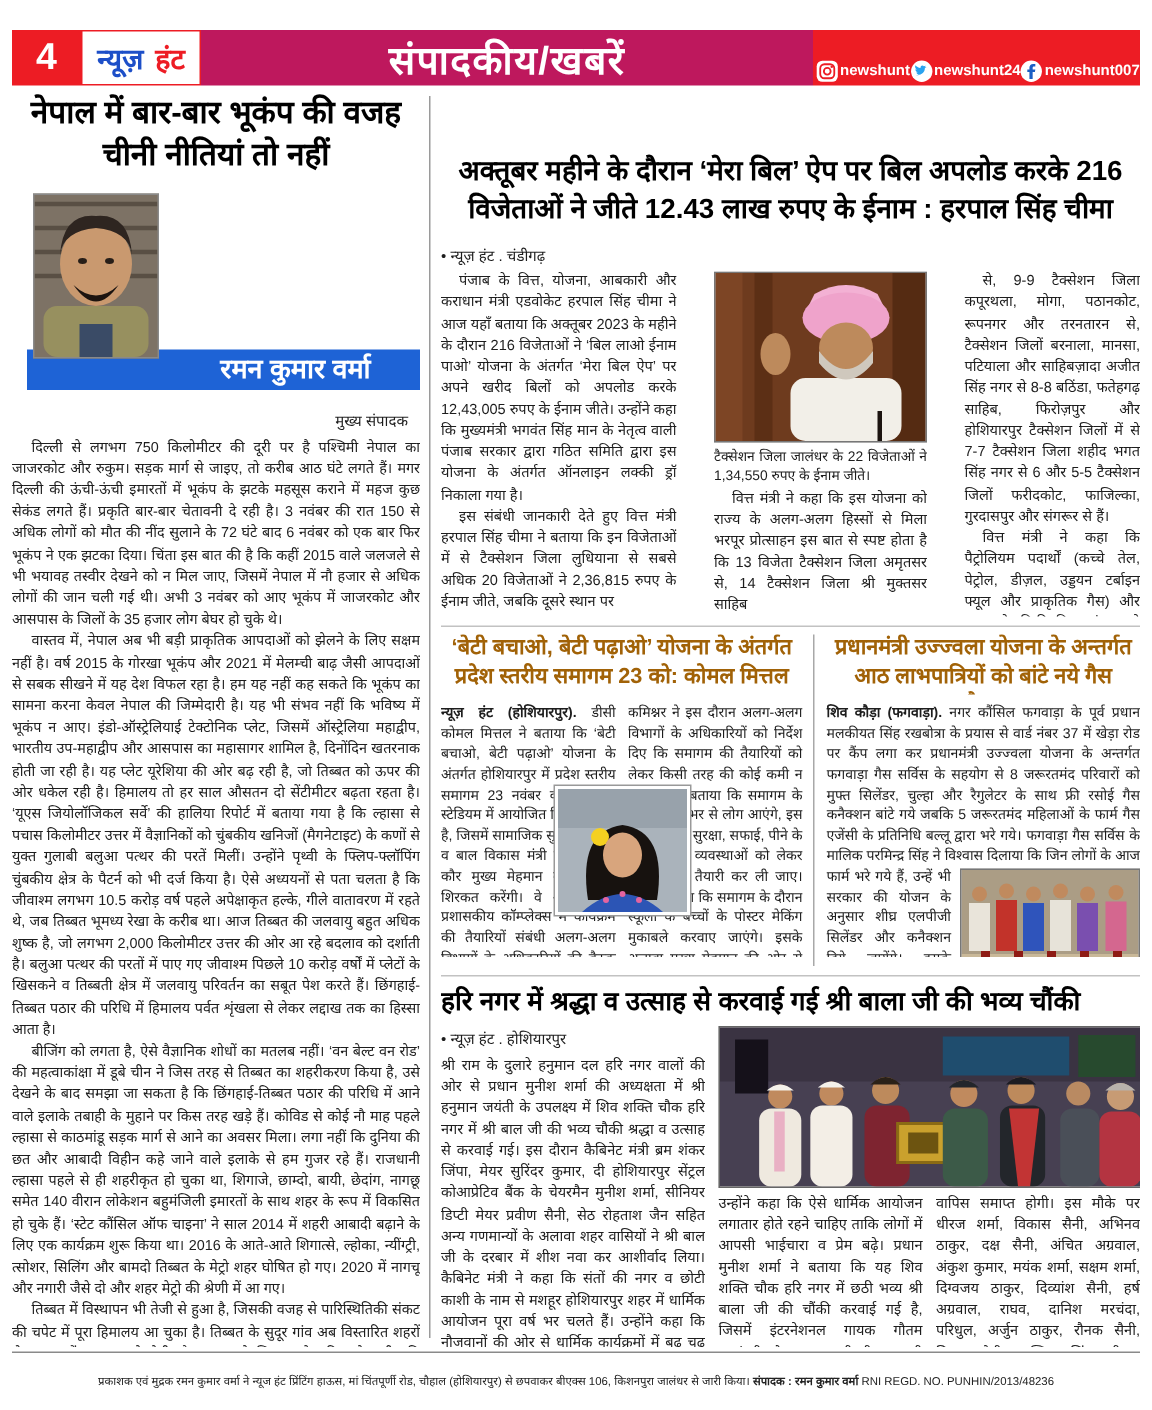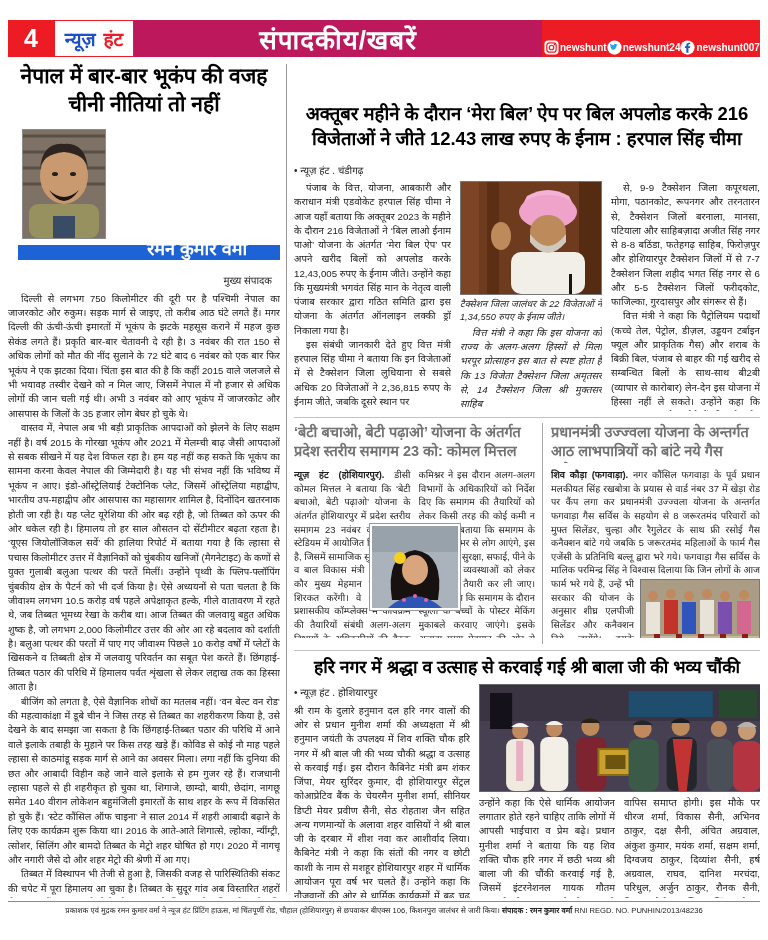--- a/index.html
+++ b/index.html
@@ -28,75 +28,75 @@
   .main-vrule{position:absolute;left:278px;top:2px;height:828px;width:1px;background:#9a9a9a;}
 
   
   .ed-col{position:absolute;left:0;top:0;width:272px;height:836px;overflow:hidden;}
   .ed-col h1{margin:0;font-size:21px;line-height:1.35;text-align:center;font-weight:bold;color:#000;}
   .ed-intro{position:relative;margin-top:8px;height:146px;}
   .ed-photo{position:absolute;left:14px;top:2px;width:82px;height:108px;border:1px solid #8a8a8a;
             z-index:2;overflow:hidden;background:#7d7265;}
   .ed-photo svg{width:100%;height:100%;display:block;}
   .ed-lead{margin:0 0 0 104px;font-size:10.2px;line-height:1.5;text-align:justify;height:98px;overflow:hidden;}
-  .ed-bar{position:absolute;left:10px;right:0;bottom:13px;height:15px;background:#1e63d6;z-index:1;
-          display:flex;align-items:flex-end;justify-content:center;padding-left:96px;
+  .ed-bar{position:absolute;left:10px;right:0;bottom:13px;height:27px;background:#1e63d6;z-index:1;
+          display:flex;align-items:flex-start;justify-content:center;padding-left:96px;
           color:#fff;font-size:18px;font-weight:bold;}
   .ed-role{margin:0 0 0 104px;width:160px;text-align:right;font-size:10px;}
   .ed-body{margin-top:5px;font-size:9.6px;line-height:1.5;text-align:justify;height:612px;overflow:hidden;}
   .ed-body p{margin:0;text-indent:13px;}
 
   
   .right-col{position:absolute;left:286px;right:0;top:0;height:836px;overflow:hidden;margin-top:40px;}
   .byline{font-size:10px;font-weight:normal;}
   .photo{background:#ccc;}
   .photo svg{width:100%;height:100%;display:block;}
 
   
   .bill h2{margin:0;font-size:18.5px;line-height:1.35;text-align:center;font-weight:bold;color:#000;
            height:54px;overflow:hidden;}
   .bill .byline{margin:7px 0 4px;}
-  .bill-cols{display:flex;gap:9px;height:230px;overflow:hidden;margin-top:2px;}
+  .bill-cols{display:flex;gap:25px;height:230px;overflow:hidden;margin-top:2px;}
   .bill-cols p{margin:0;text-indent:12px;font-size:9.7px;line-height:1.47;text-align:justify;}
   .bcol1{width:157px;overflow:hidden;}
-  .bcol2{width:142px;overflow:hidden;font-style:italic;}
+  .bcol2{width:142px;overflow:hidden;}
   .bcol3{flex:1;overflow:hidden;}
   .photo.cheema{width:140px;height:112px;border:1px solid #777;margin-bottom:3px;}
   p.caption{font-size:9.2px;line-height:1.4;text-indent:0 !important;margin-bottom:2px !important;}
 
   
   .row2{display:flex;border-top:1px solid #c2c2c2;margin-top:6px;padding-top:5px;height:221px;}
   .beti{width:241px;padding-right:7px;border-right:1px solid #a8a8a8;}
-  .beti h3,.ujjwala h3{margin:0;font-size:14.5px;line-height:1.3;font-weight:bold;
-                       color:#737373;height:40px;overflow:hidden;}
+  .beti h3,.ujjwala h3{margin:0;font-size:14.5px;line-height:1.3;text-align:center;font-weight:bold;
+                       color:#a16207;height:40px;overflow:hidden;}
   .beti-cols{display:flex;gap:8px;margin-top:5px;height:170px;overflow:hidden;position:relative;}
   .beti-cols p{margin:0;width:50%;font-size:9.4px;line-height:1.45;text-align:justify;overflow:hidden;}
   .photo.mittal{position:absolute;left:76px;top:56px;width:86px;height:82px;border:2px solid #fff;
                 box-shadow:0 0 0 1px #999;}
   .ujjwala{flex:1;padding-left:8px;}
   .uj-text{margin-top:5px;font-size:9.4px;line-height:1.45;text-align:justify;height:170px;overflow:hidden;}
   .photo.gas{float:right;width:118px;height:84px;border:1px solid #777;margin:2px 0 2px 6px;display:inline-block;}
   .lead{font-weight:bold;}
 
   
   .chowki{border-top:1px solid #c2c2c2;margin-top:6px;padding-top:5px;}
-  .chowki h2{margin:0;font-size:17.5px;line-height:1.3;text-align:center;font-weight:bold;color:#000;
+  .chowki h2{margin:0;font-size:17.5px;line-height:1.3;text-align:left;font-weight:bold;color:#000;
              white-space:nowrap;overflow:hidden;}
   .ch-row{display:flex;margin-top:5px;gap:9px;}
   .ch-col1{width:176px;}
   .ch-col1 .byline{margin:1px 0 5px;}
   .ch-col1 p{margin:0;font-size:9.7px;line-height:1.47;text-align:justify;height:212px;overflow:hidden;}
   .ch-right{flex:1;}
   .photo.chowki-ph{width:100%;height:106px;border:1px solid #666;}
   .ch-cols{display:flex;gap:9px;margin-top:4px;height:120px;overflow:hidden;}
   .ch-cols p{margin:0;width:50%;font-size:9.7px;line-height:1.47;text-align:justify;}
 
   
   .pagefooter{position:absolute;left:8px;right:8px;top:901px;border-top:1px solid #8a8a8a;
-              padding-top:3px;text-align:center;font-size:7.6px;line-height:1.55;color:#222;}
+              padding-top:13px;text-align:center;font-size:7.6px;line-height:1.55;color:#222;}
   .pagefooter .bld{font-weight:bold;}
 </style>
 </head>
 <body>
 
 <div class="page">
 
   <header class="masthead">
     <div class="pgnum">4</div>
     <div class="logo">

